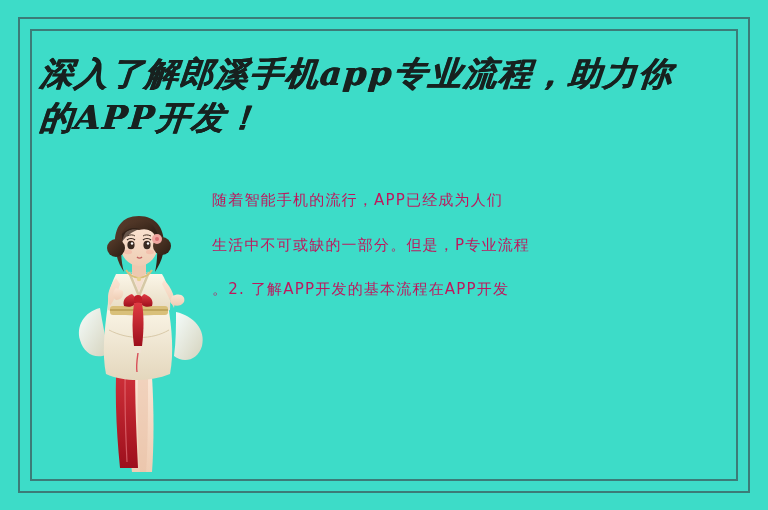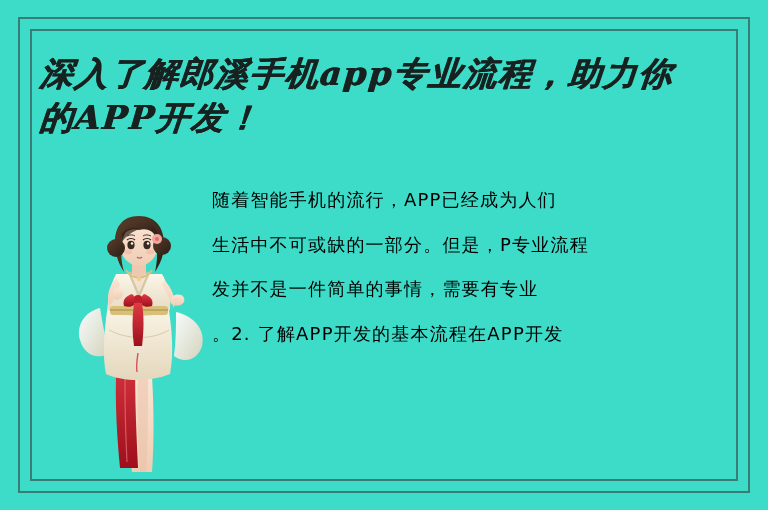--- a/index.html
+++ b/index.html
@@ -68,23 +68,23 @@
 
   
   #body-copy {
     position: absolute;
     left: 212px;
     top: 178px;
     width: 524px;
   }
   .body-line {
     font-family: "DejaVu Sans", sans-serif;
-    font-size: 18px;
+    font-size: 15px;
     line-height: 44.5px;
-    color: #000000;
+    color: #be185d;
     letter-spacing: 1.2px;
     white-space: nowrap;
   }
 </style>
 </head>
 <body>
 
 <div id="outer-frame"></div>
 <div id="inner-frame"></div>
 
@@ -185,15 +185,14 @@
     <ellipse cx="52" cy="52" rx="4" ry="2.2" fill="#f3a89a" opacity="0.45"></ellipse>
     <ellipse cx="74" cy="52" rx="4" ry="2.2" fill="#f3a89a" opacity="0.45"></ellipse>
 
     <path d="M61 57 C62.5 58.6 64.5 58.6 66 57" stroke="#c2605e" stroke-width="1.3" fill="none"></path>
   </svg>
 </div>
 
 <div id="body-copy">
   <div class="body-line">随着智能手机的流行，APP已经成为人们</div>
   <div class="body-line">生活中不可或缺的一部分。但是，P专业流程</div>
-  <div class="body-line">发并不是一件简单的事情，需要有专业</div>
   <div class="body-line">。2. 了解APP开发的基本流程在APP开发</div>
 </div>
 
 </body></html>

